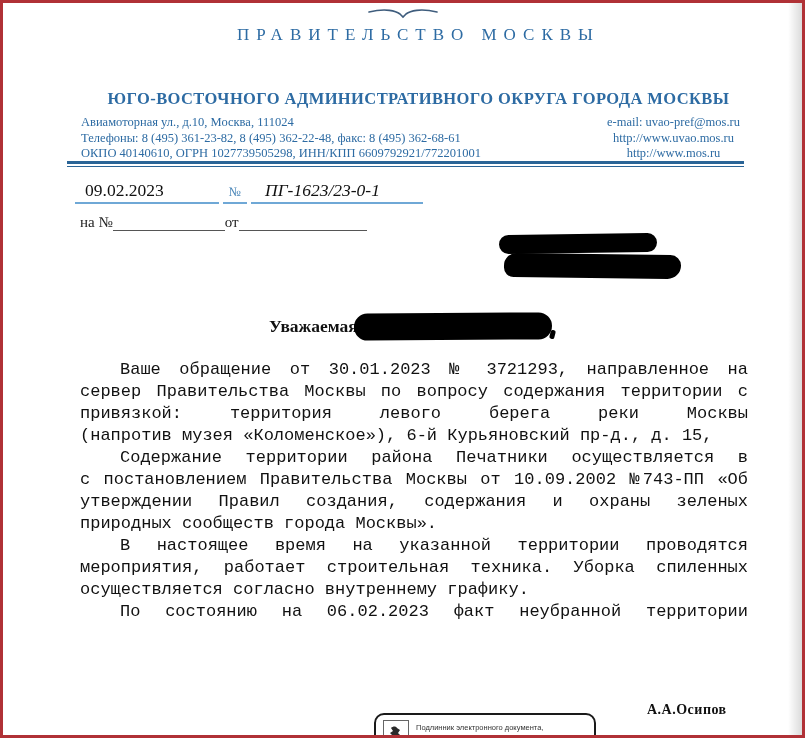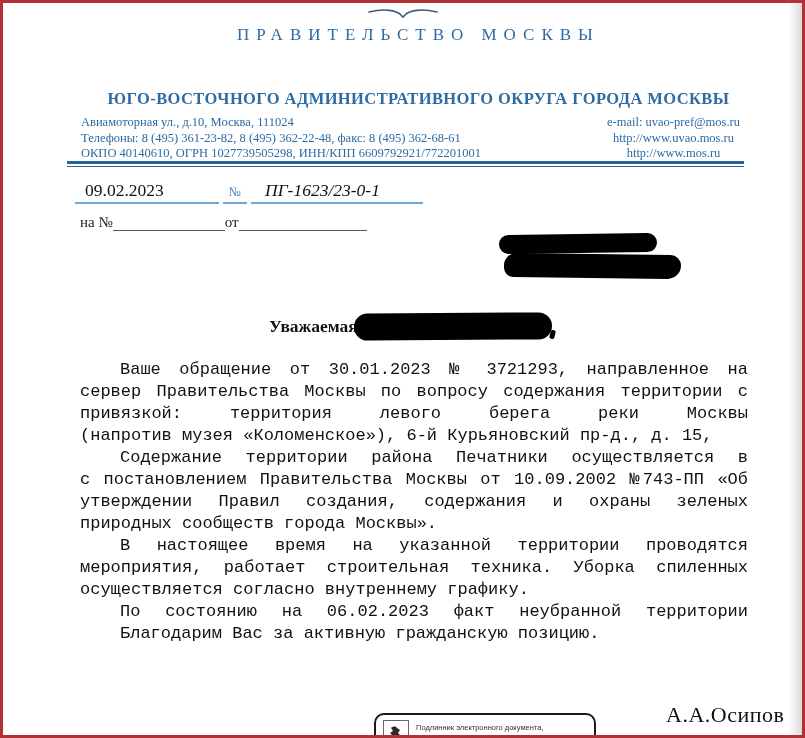--- a/index.html
+++ b/index.html
@@ -41,21 +41,21 @@
   .redaction{position:absolute;background:#000;}
   .red-1{left:496px;top:231px;width:158px;height:19px;border-radius:10px;transform:rotate(-0.8deg);}
   .red-2{left:501px;top:251px;width:177px;height:24px;border-radius:13px 11px 14px 10px;transform:rotate(0.7deg);}
   .red-3{left:351px;top:310px;width:198px;height:27px;border-radius:14px;transform:rotate(-0.4deg);}
   .red-mark{left:547px;top:327px;width:5px;height:9px;border-radius:2px;transform:rotate(14deg);}
   .salutation{position:absolute;left:266px;top:313px;font-size:17.5px;font-weight:700;}
   .body-block{position:absolute;left:77px;top:356px;width:668px;font-size:17px;line-height:22px;font-family:Liberation Mono, monospace;}
   .bl{height:22px;overflow:hidden;}
   .jl{text-align:justify;text-align-last:justify;}
   .ind{padding-left:40px;}
-  .signature{position:absolute;left:644px;top:699px;font-size:22px;font-weight:400;letter-spacing:0.5px;margin-left:19px;}
+  .signature{position:absolute;left:644px;top:699px;font-size:14px;font-weight:700;letter-spacing:0.5px;}
   .stamp{position:absolute;left:371px;top:710px;width:222px;height:46px;
     border:2px solid #1a1a1a;border-radius:10px;background:#fff;
     display:flex;align-items:flex-start;padding:5px 7px;gap:7px;box-sizing:border-box;}
   .stamp-emblem{width:24px;height:30px;border:1px solid #666;display:flex;align-items:center;justify-content:center;flex:none;}
   .stamp-text{font-family:"Liberation Sans",sans-serif;font-size:7.5px;line-height:9.5px;color:#333;padding-top:3px;}
 </style>
 </head>
 <body>
 
 <div class="page">
@@ -111,21 +111,20 @@
     <div class="bl jl">привязкой: территория левого берега реки Москвы</div>
     <div class="bl">(напротив музея «Коломенское»), 6-й Курьяновский пр-д., д. 15, стр. 1</div>
     <div class="bl jl ind">Содержание территории района Печатники осуществляется в соответствии</div>
     <div class="bl jl">с постановлением Правительства Москвы от 10.09.2002 №743-ПП «Об</div>
     <div class="bl jl">утверждении Правил создания, содержания и охраны зеленых насаждений и</div>
     <div class="bl">природных сообществ города Москвы».</div>
     <div class="bl jl ind">В настоящее время на указанной территории проводятся запланированные</div>
     <div class="bl jl">мероприятия, работает строительная техника. Уборка спиленных деревьев</div>
     <div class="bl">осуществляется согласно внутреннему графику.</div>
     <div class="bl jl ind">По состоянию на 06.02.2023 факт неубранной территории</div>
-    <div class="bl ind">Благодарим Вас за активную гражданскую позицию.</div>
   </div>
 
   <div class="signature">А.А.Осипов</div>
 
   <div class="stamp">
     <div class="stamp-emblem">
       <svg width="18" height="24" viewBox="0 0 18 24">
         <path d="M4,4 C6,2 9,2 10,4 L13,6 L11,9 L14,12 L10,14 L12,18 L7,17 L5,21 L3,16 L6,12 L3,9 L6,7 Z" fill="#2a2a2a"></path>
         <path d="M2,21 C6,19 12,19 16,21" fill="none" stroke="#2a2a2a" stroke-width="1.2"></path>
       </svg>

